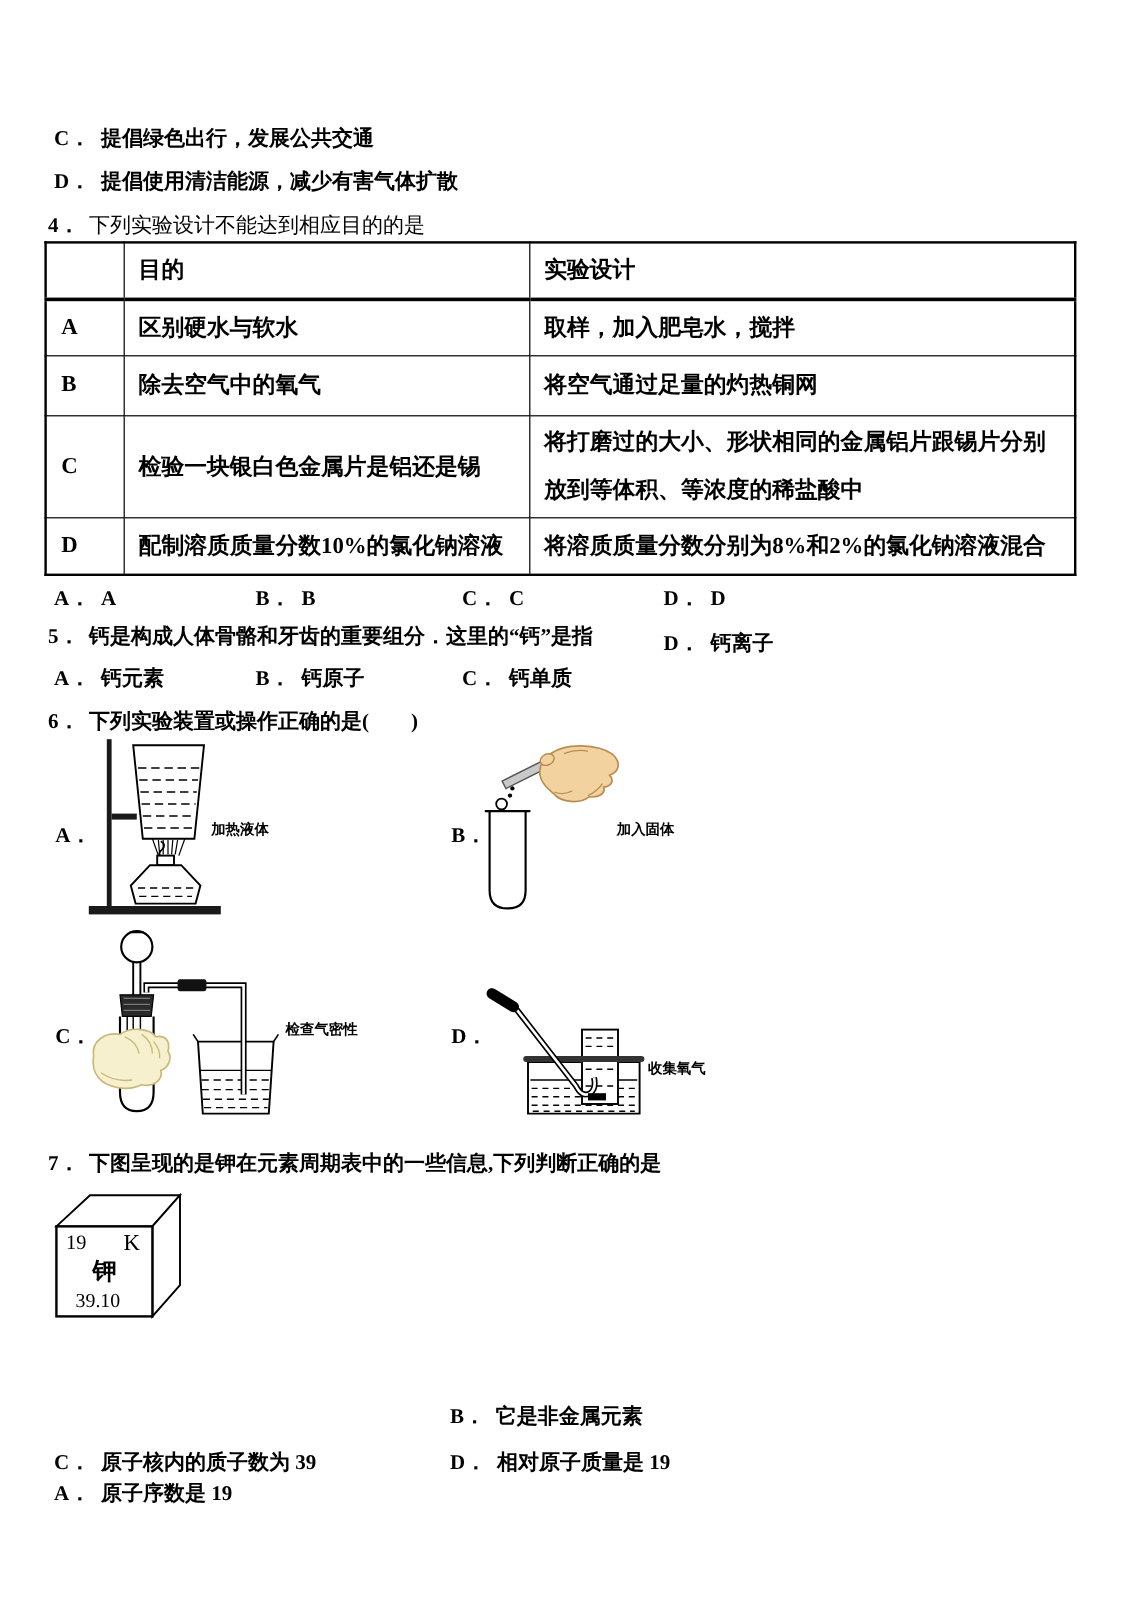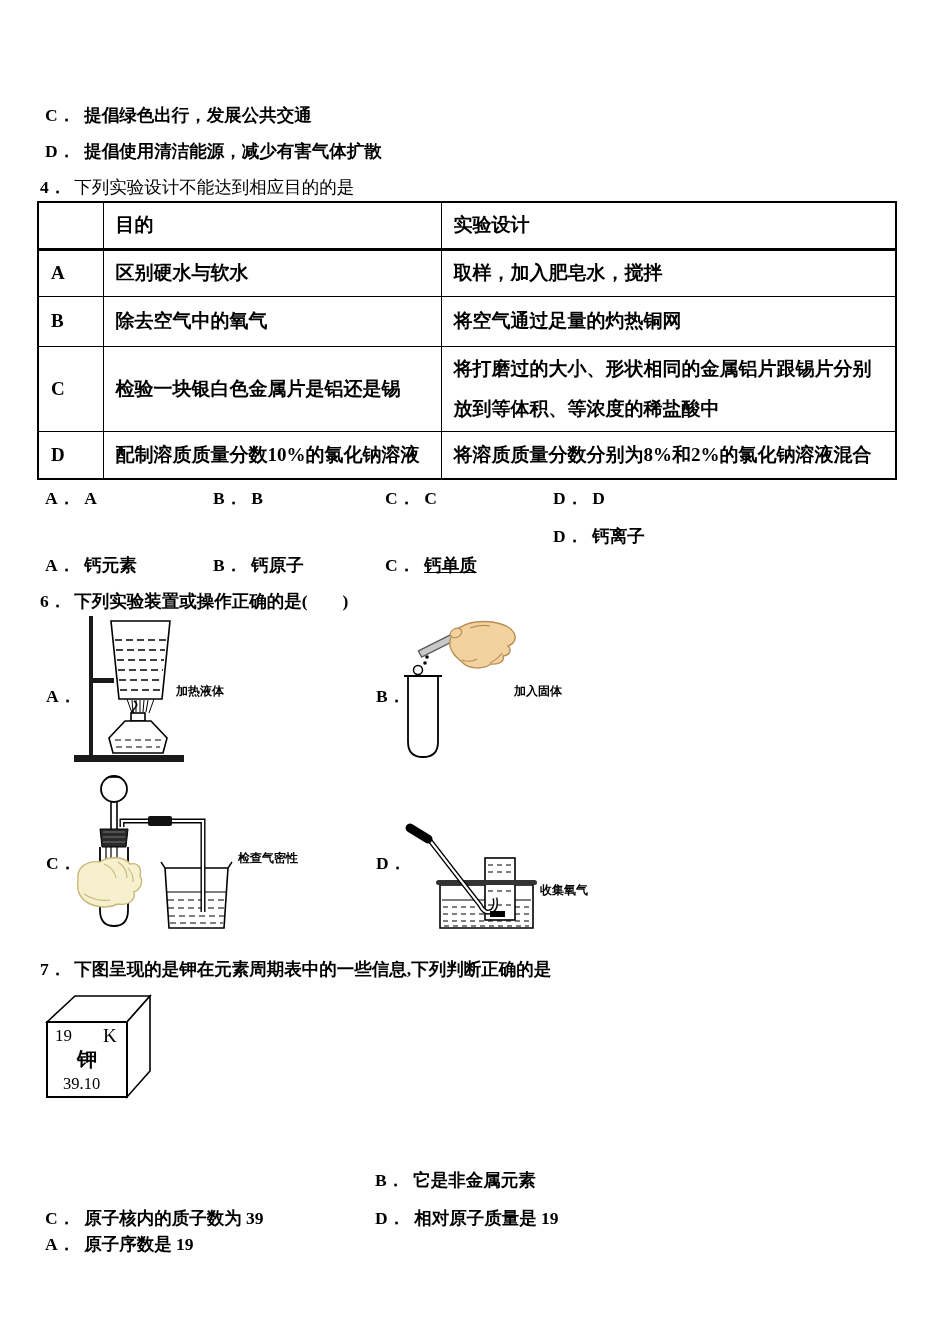--- a/index.html
+++ b/index.html
@@ -90,27 +90,30 @@
   <div class="abs line" style="left:213px;top:486px;">
     <span class="letter">B．</span><span>B</span>
   </div>
   <div class="abs line" style="left:385px;top:486px;">
     <span class="letter">C．</span><span>C</span>
   </div>
   <div class="abs line" style="left:553px;top:486px;">
     <span class="letter">D．</span><span>D</span>
   </div>
 
+  <div class="abs line" style="left:40px;top:518px;">
+    <span class="qnum">5．</span><span>钙是构成人体骨骼和牙齿的重要组分．这里的“钙”是指</span>
+  </div>
   <div class="abs line" style="left:45px;top:553px;">
     <span class="letter">A．</span><span>钙元素</span>
   </div>
   <div class="abs line" style="left:213px;top:553px;">
     <span class="letter">B．</span><span>钙原子</span>
   </div>
-  <div class="abs line" style="left:385px;top:553px;text-decoration:underline;">
+  <div class="abs line" style="left:385px;top:553px;">
     <span class="letter">C．</span><span>钙单质</span>
   </div>
   <div class="abs line" style="left:553px;top:524px;">
     <span class="letter">D．</span><span>钙离子</span>
   </div>
 
   <div class="abs line" style="left:40px;top:589px;">
     <span class="qnum">6．</span><span>下列实验装置或操作正确的是(　　)</span>
   </div>
 

